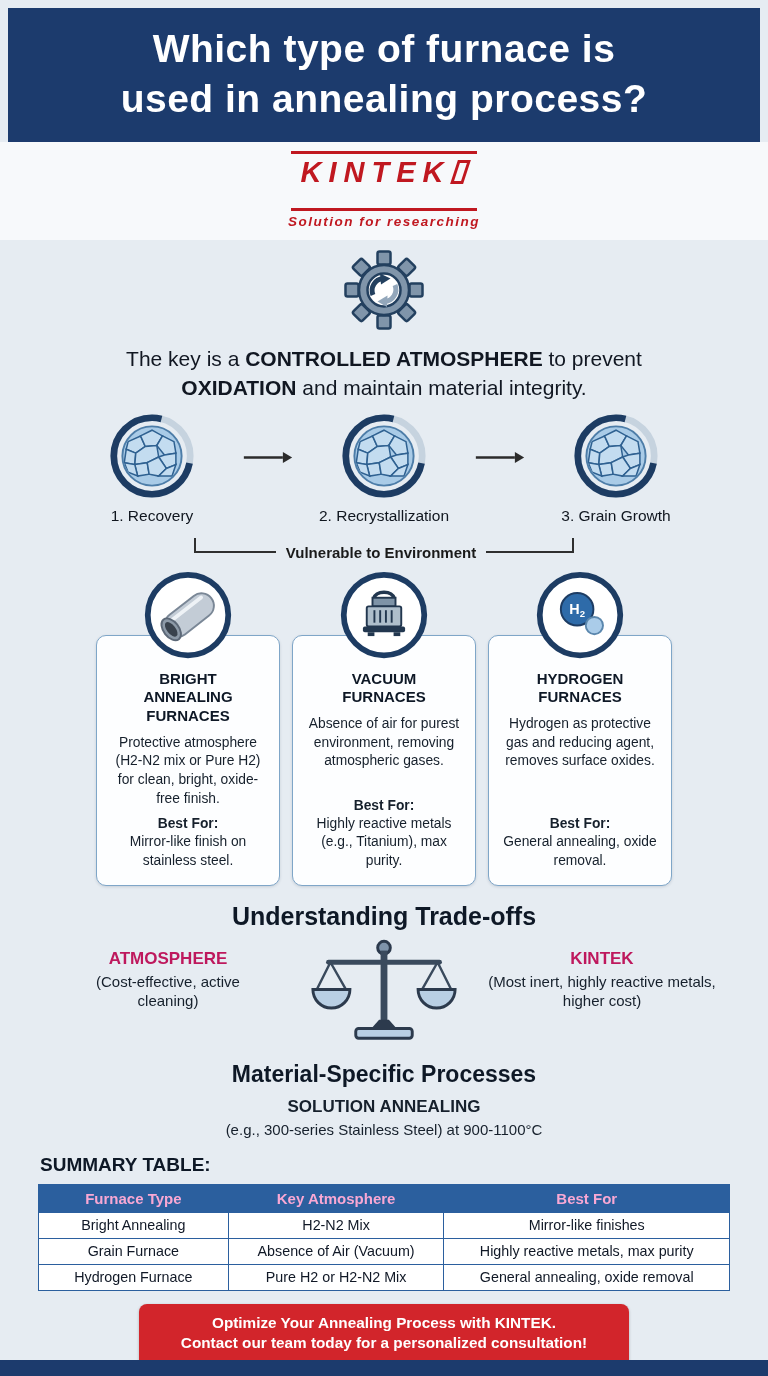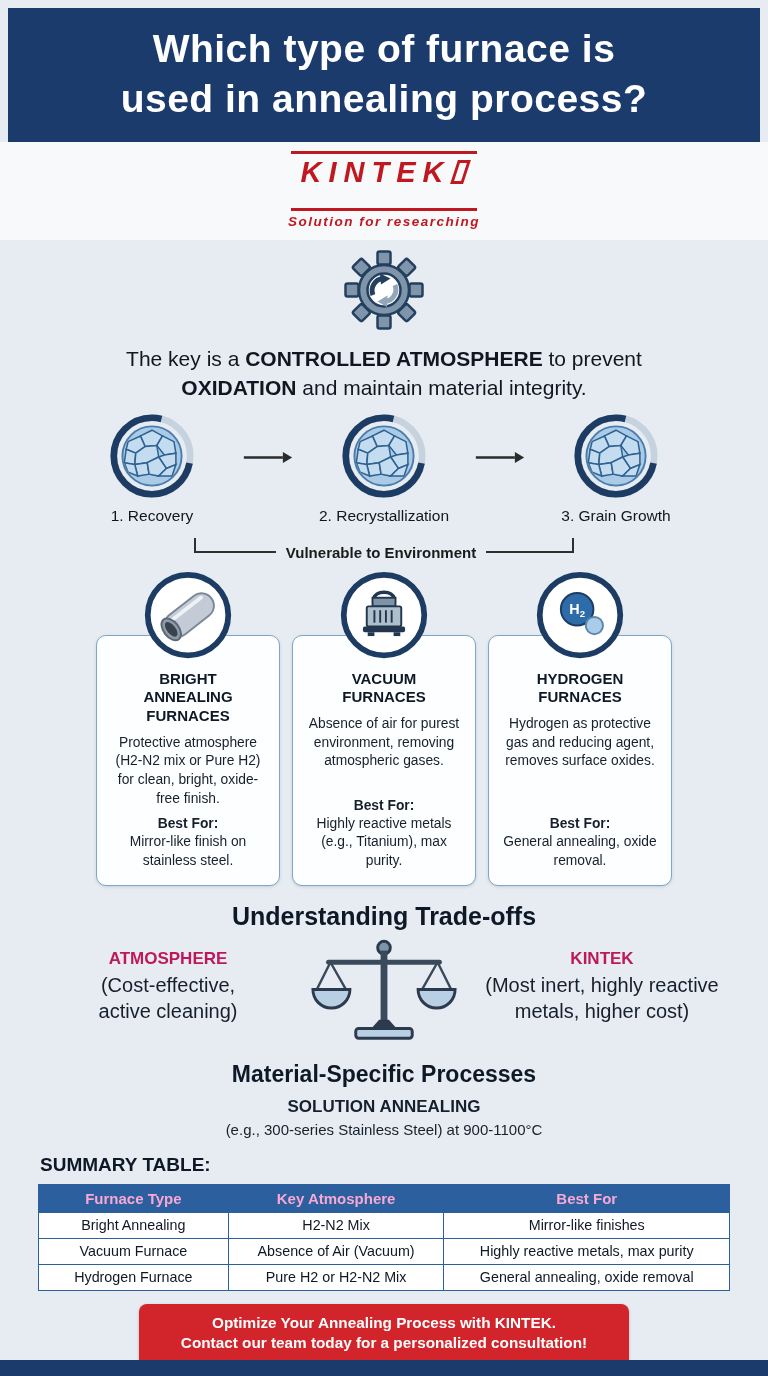--- a/index.html
+++ b/index.html
@@ -56,21 +56,21 @@
   .card .bf-label { font-size:13.8px; font-weight:800; margin-top:8px; }
   .card .bf-text { font-size:13.8px; line-height:1.35; margin-top:2px; }
 
   
   .tradeoffs-title { text-align:center; font-size:25px; font-weight:800; margin-top:16px; color:#0e1826; }
   .scale-area { position:relative; height:118px; margin-top:4px; }
   .scale-svg { display:block; width:150px; height:112px; margin:0 auto; }
   .to-left  { position:absolute; left:78px;  top:14px; width:180px; text-align:center; }
   .to-right { position:absolute; right:42px; top:14px; width:248px; text-align:center; }
   .to-title { font-size:17px; font-weight:800; color:#be185d; }
-  .to-detail { font-size:20px; line-height:1.3; margin-top:3px; color:#16202c; }
+  .to-detail { font-size:15px; line-height:1.3; margin-top:3px; color:#16202c; }
 
   
   .material-title { text-align:center; font-size:23px; font-weight:800; margin-top:8px; color:#0e1826; }
   .material-process { text-align:center; font-size:17px; font-weight:700; margin-top:9px; }
   .material-detail { text-align:center; font-size:15px; font-weight:500; margin-top:4px; }
 
   
   .summary-label { margin:16px 0 0 40px; font-size:19px; font-weight:800; color:#0e1826; }
   table.summary { width:692px; margin:8px auto 0; border-collapse:collapse; }
   table.summary th { background:#2b5f9e; color:#f9a8d4; font-size:15px; font-weight:800;
@@ -317,21 +317,21 @@
         <th>Best For</th>
       </tr>
     </thead>
     <tbody>
       <tr>
         <td>Bright Annealing</td>
         <td>H2-N2 Mix</td>
         <td>Mirror-like finishes</td>
       </tr>
       <tr>
-        <td>Vacuum Furnace</td>
+        <td>Grain Furnace</td>
         <td>Absence of Air (Vacuum)</td>
         <td>Highly reactive metals, max purity</td>
       </tr>
       <tr>
         <td>Hydrogen Furnace</td>
         <td>Pure H2 or H2-N2 Mix</td>
         <td>General annealing, oxide removal</td>
       </tr>
     </tbody>
   </table>

